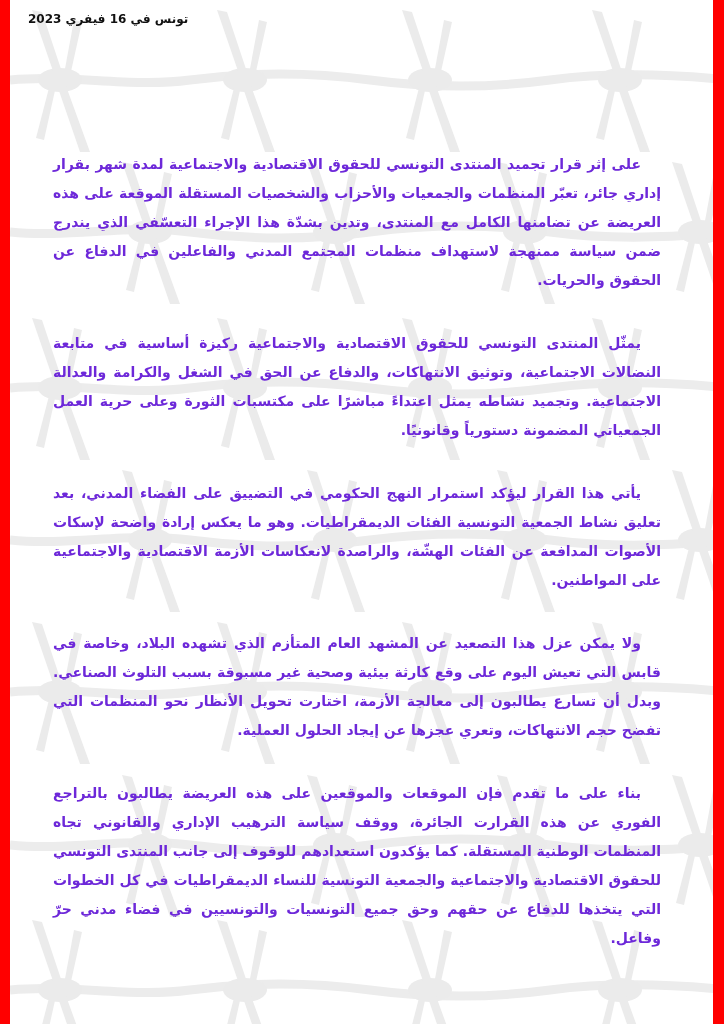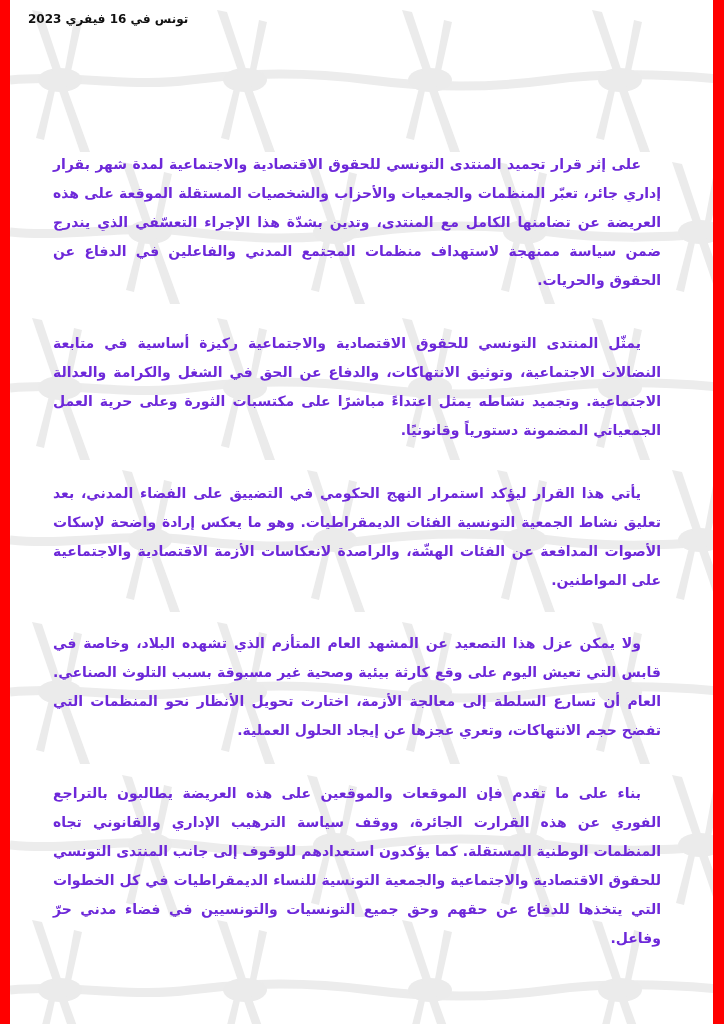--- a/index.html
+++ b/index.html
@@ -128,17 +128,17 @@
     </svg>
   </div>
 
   <div class="date">تونس في 16 فيفري 2023</div>
 
 
   <div class="content">
     <p class="para">على إثر قرار تجميد المنتدى التونسي للحقوق الاقتصادية والاجتماعية لمدة شهر بقرار إداري جائر، تعبّر المنظمات والجمعيات والأحزاب والشخصيات المستقلة الموقعة على هذه العريضة عن تضامنها الكامل مع المنتدى، وتدين بشدّة هذا الإجراء التعسّفي الذي يندرج ضمن سياسة ممنهجة لاستهداف منظمات المجتمع المدني والفاعلين في الدفاع عن الحقوق والحريات.</p>
     <p class="para">يمثّل المنتدى التونسي للحقوق الاقتصادية والاجتماعية ركيزة أساسية في متابعة النضالات الاجتماعية، وتوثيق الانتهاكات، والدفاع عن الحق في الشغل والكرامة والعدالة الاجتماعية. وتجميد نشاطه يمثل اعتداءً مباشرًا على مكتسبات الثورة وعلى حرية العمل الجمعياتي المضمونة دستورياً وقانونيًا.</p>
     <p class="para">يأتي هذا القرار ليؤكد استمرار النهج الحكومي في التضييق على الفضاء المدني، بعد تعليق نشاط الجمعية التونسية الفئات الديمقراطيات. وهو ما يعكس إرادة واضحة لإسكات الأصوات المدافعة عن الفئات الهشّة، والراصدة لانعكاسات الأزمة الاقتصادية والاجتماعية على المواطنين.</p>
-    <p class="para">ولا يمكن عزل هذا التصعيد عن المشهد العام المتأزم الذي تشهده البلاد، وخاصة في قابس التي تعيش اليوم على وقع كارثة بيئية وصحية غير مسبوقة بسبب التلوث الصناعي. العام أن تسارع السلطة إلى معالجة الأزمة، اختارت تحويل الأنظار نحو المنظمات التي تفضح حجم الانتهاكات، وتعري عجزها عن إيجاد الحلول العملية.</p>
+    <p class="para">ولا يمكن عزل هذا التصعيد عن المشهد العام المتأزم الذي تشهده البلاد، وخاصة في قابس التي تعيش اليوم على وقع كارثة بيئية وصحية غير مسبوقة بسبب التلوث الصناعي. وبدل أن تسارع يطالبون إلى معالجة الأزمة، اختارت تحويل الأنظار نحو المنظمات التي تفضح حجم الانتهاكات، وتعري عجزها عن إيجاد الحلول العملية.</p>
     <p class="para">بناء على ما تقدم فإن الموقعات والموقعين على هذه العريضة يطالبون بالتراجع الفوري عن هذه القرارت الجائرة، ووقف سياسة الترهيب الإداري والقانوني تجاه المنظمات الوطنية المستقلة. كما يؤكدون استعدادهم للوقوف إلى جانب المنتدى التونسي للحقوق الاقتصادية والاجتماعية والجمعية التونسية للنساء الديمقراطيات في كل الخطوات التي يتخذها للدفاع عن حقهم وحق جميع التونسيات والتونسيين في فضاء مدني حرّ وفاعل.</p>
   </div>
 
 </div>
 
 </body></html>

